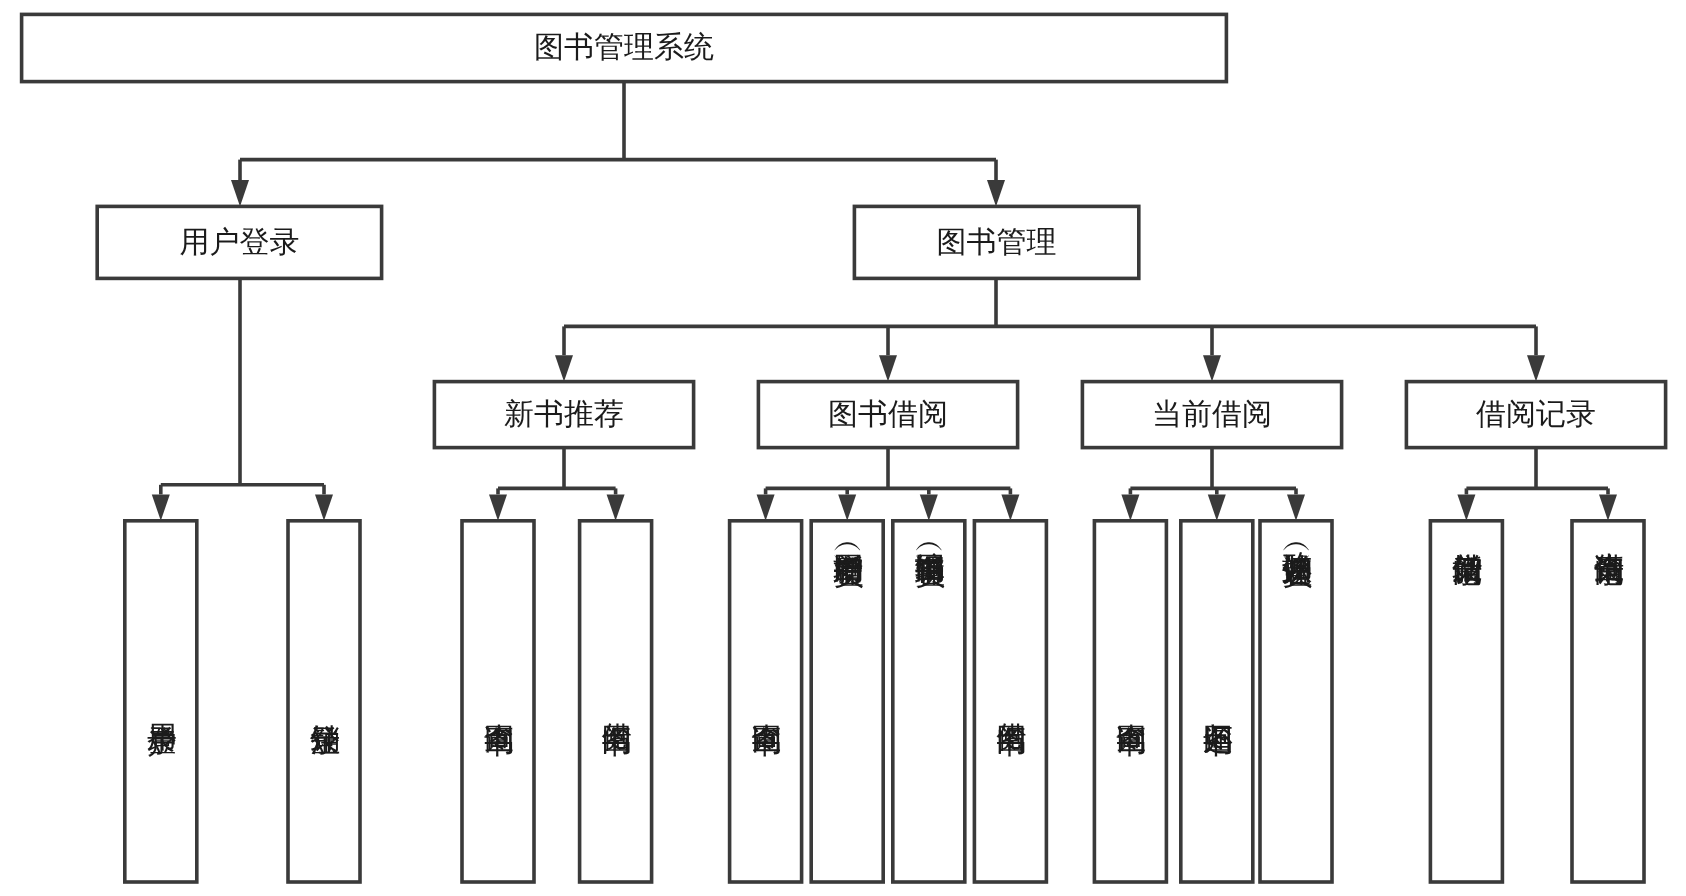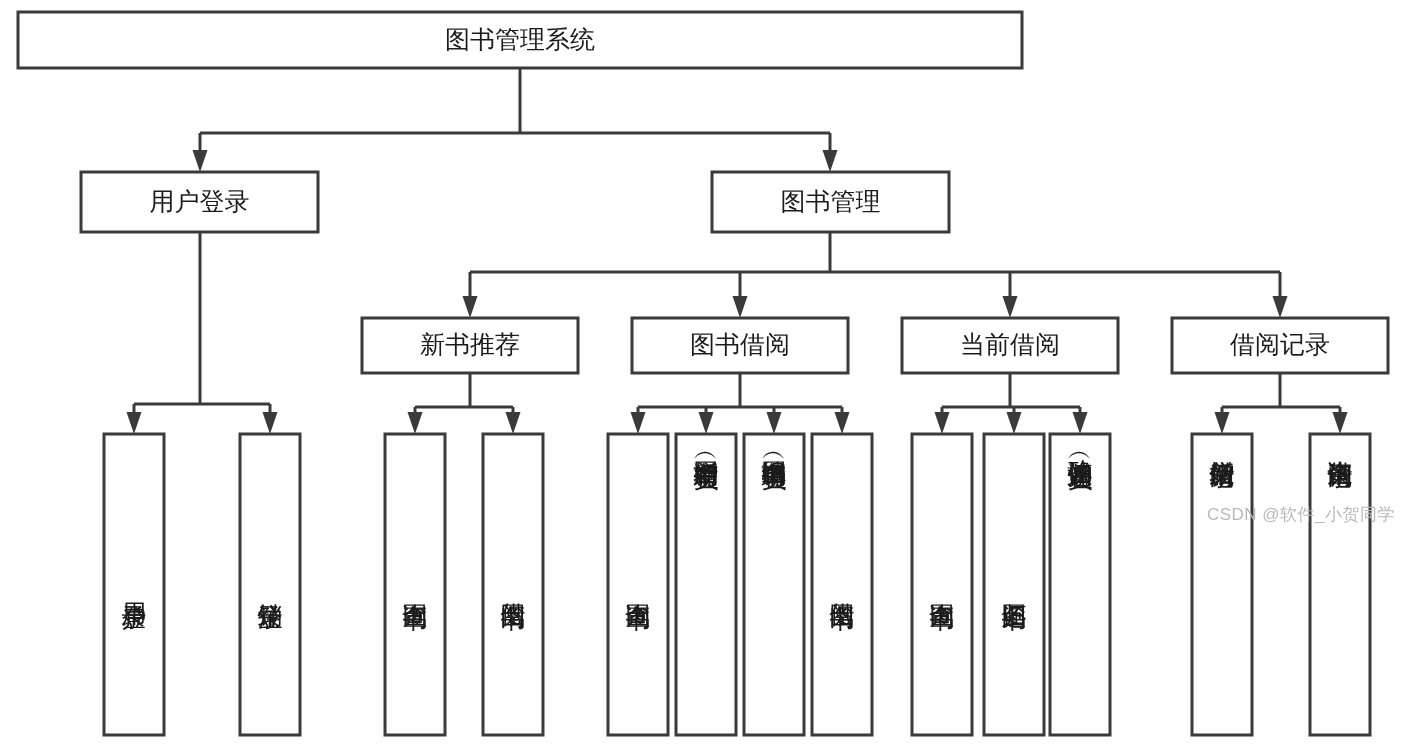--- a/index.html
+++ b/index.html
@@ -221,15 +221,14 @@
         <span class="leaf-label">确认归还（管理员）</span>
       </div>
       <div class="leaf-label-wrap" style="left: 1192px; top: 440px; width: 60px; height: 289px; align-items: flex-start;">
         <span class="leaf-label">新增借阅记录</span>
       </div>
       <div class="leaf-label-wrap" style="left: 1310px; top: 440px; width: 60px; height: 289px; align-items: flex-start;">
         <span class="leaf-label">查询借阅记录</span>
       </div>
     </div>
 
-  <div class="watermark">CSDN @软件_小贺同学</div>
 
 </div>
 
 </body></html>

